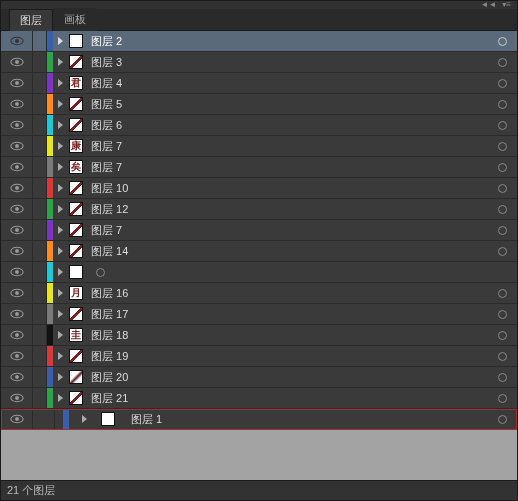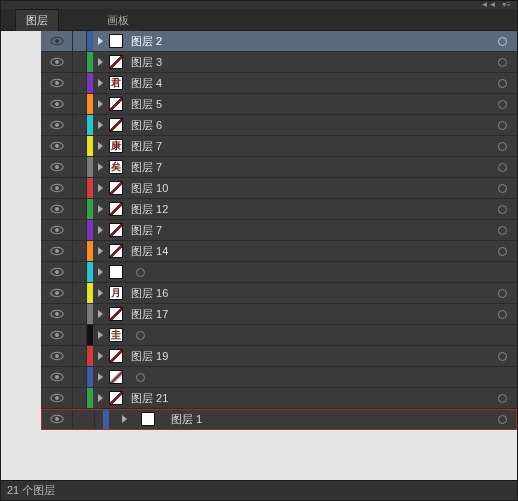--- a/index.html
+++ b/index.html
@@ -27,45 +27,43 @@
     justify-content: flex-end;
     padding-right: 6px;
     gap: 6px;
     align-items: center;
   }
   .topbar span { color: #888; font-size: 8px; line-height: 8px; }
   .tab-strip {
     height: 22px;
     background: #2a2a2a;
     display: flex;
-    align-items: flex-start;
+    align-items: center;
     border-bottom: 1px solid #1a1a1a;
-    padding-left: 14px;
-    gap: 37px;
+    padding-left: 8px;
   }
   .tab {
     padding: 3px 10px 3px 10px;
     font-size: 11px;
     color: #aaa;
     background: #2a2a2a;
     border: 1px solid transparent;
     cursor: pointer;
   }
   .tab.active {
     background: #383838;
     color: #ddd;
     border: 1px solid #1a1a1a;
     border-bottom: 1px solid #383838;
     margin-bottom: -1px;
   }
   .layer-list {
     flex: 1;
     overflow-y: auto;
-    background: #e5e5e5;
-    padding-left: 40px;
+    background: #a3a3a3;
   }
   .layer-row {
     height: 21px;
     display: flex;
     align-items: center;
     border-bottom: 1px solid #2b2b2b;
     background: #3a3a3a;
     cursor: pointer;
   }
   .layer-row.selected {
@@ -506,20 +504,21 @@
           </span>
         </div>
         <div class="spacer-col"></div>
         <div class="color-col" style="background:#111111"></div>
         <div class="expand-col">
           <div class="tri"></div>
         </div>
         <div class="thumb-col">
           <div class="thumb char">圭</div>
         </div>
+        <div class="name-col">图层 18</div>
         <div class="target-col">
           <div class="ring"></div>
         </div>
       </div>
       <div class="layer-row">
         <div class="vis-col">
           <span class="eye">
             <svg viewBox="0 0 16 10" width="14" height="10">
               <ellipse cx="8" cy="5" rx="7" ry="4.2" fill="none" stroke="currentColor" stroke-width="1.2"></ellipse>
               <circle cx="8" cy="5" r="2.2" fill="currentColor"></circle>
@@ -549,20 +548,21 @@
           </span>
         </div>
         <div class="spacer-col"></div>
         <div class="color-col" style="background:#3a5fa8"></div>
         <div class="expand-col">
           <div class="tri"></div>
         </div>
         <div class="thumb-col">
           <div class="thumb stroke2"></div>
         </div>
+        <div class="name-col">图层 20</div>
         <div class="target-col">
           <div class="ring"></div>
         </div>
       </div>
       <div class="layer-row">
         <div class="vis-col">
           <span class="eye">
             <svg viewBox="0 0 16 10" width="14" height="10">
               <ellipse cx="8" cy="5" rx="7" ry="4.2" fill="none" stroke="currentColor" stroke-width="1.2"></ellipse>
               <circle cx="8" cy="5" r="2.2" fill="currentColor"></circle>

